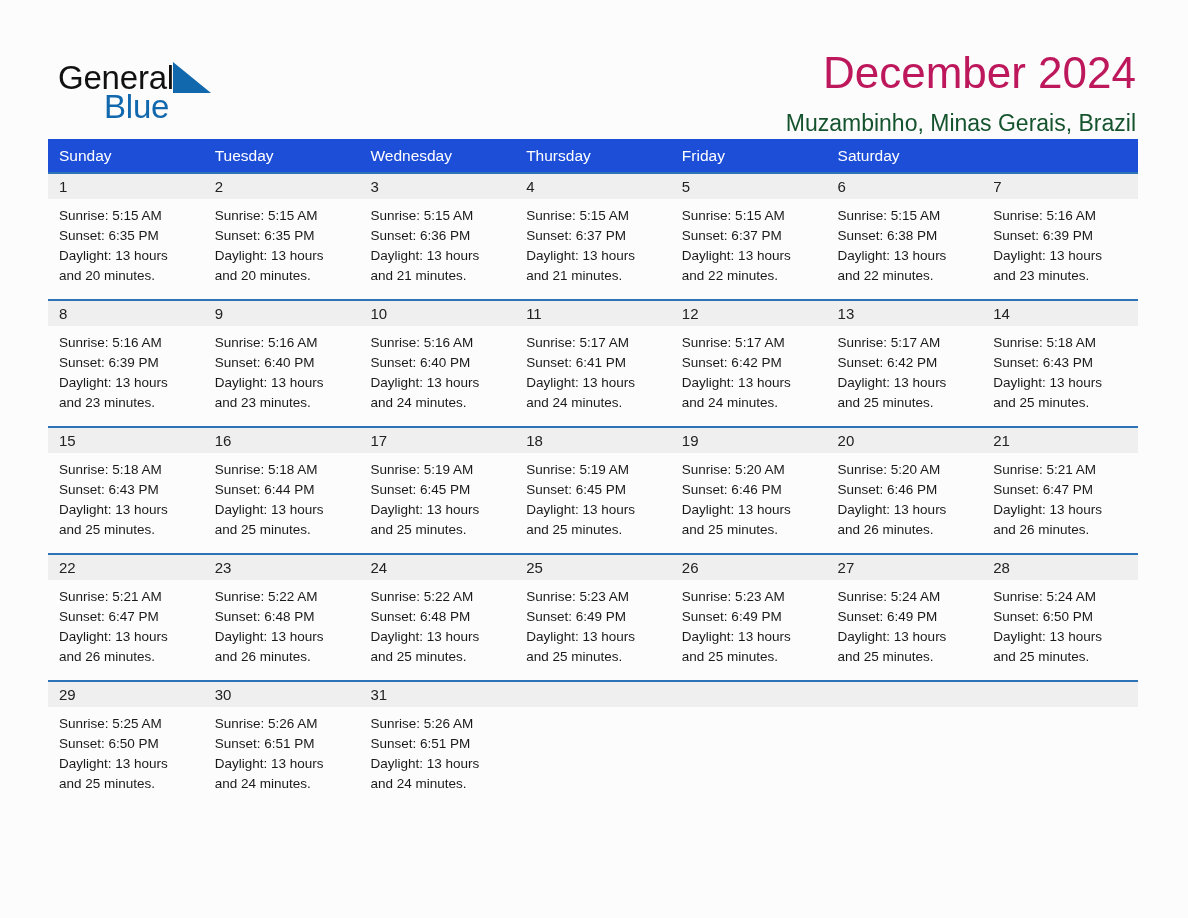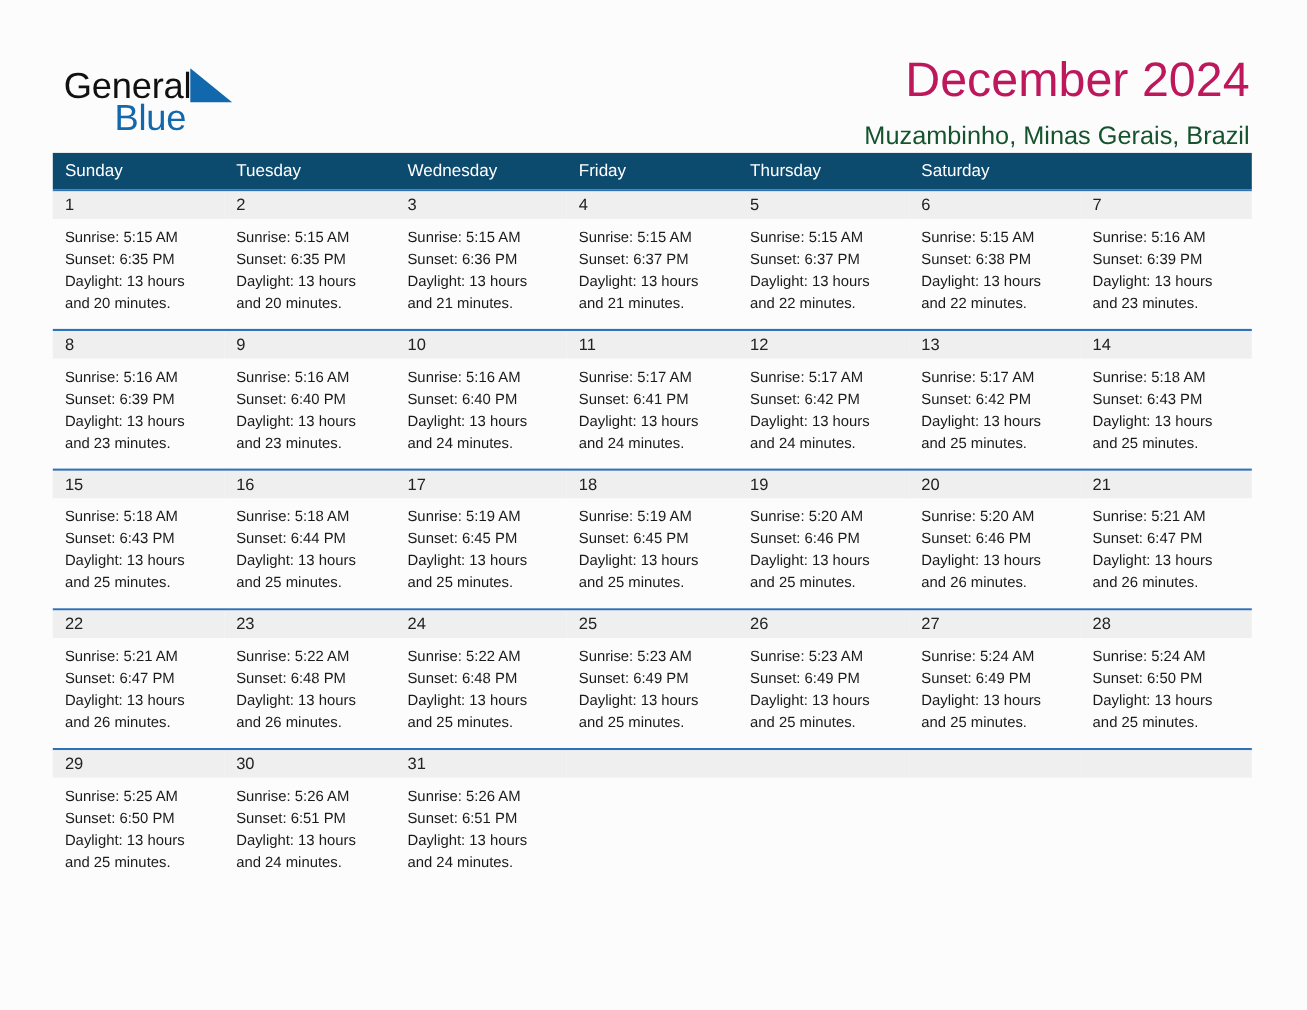--- a/index.html
+++ b/index.html
@@ -89,21 +89,21 @@
   }
 
   
   .calendar {
     margin: 0 50px 0 48px;
     width: 1090px;
   }
   .weekdays {
     display: grid;
     grid-template-columns: repeat(7, 1fr);
-    background: #0c4a6e;
+    background: #1d4ed8;
     height: 33px;
   }
   .weekday {
     color: #ffffff;
     font-size: 15.5px;
     line-height: 33px;
     padding-left: 11px;
     white-space: nowrap;
   }
   .week {
@@ -160,22 +160,22 @@
     </div>
 
   </div>
 
   <div class="calendar">
 
     <div class="weekdays">
       <div class="weekday">Sunday</div>
       <div class="weekday">Tuesday</div>
       <div class="weekday">Wednesday</div>
+      <div class="weekday">Thursday</div>
       <div class="weekday">Friday</div>
-      <div class="weekday">Thursday</div>
       <div class="weekday">Saturday</div>
     </div>
 
     <div id="weeks-container">
         <div class="week">
           <div class="day">
             <div class="day-num-band">1</div>
             <div class="day-info">
               <div>Sunrise: 5:15 AM</div>
               <div>Sunset: 6:35 PM</div>

